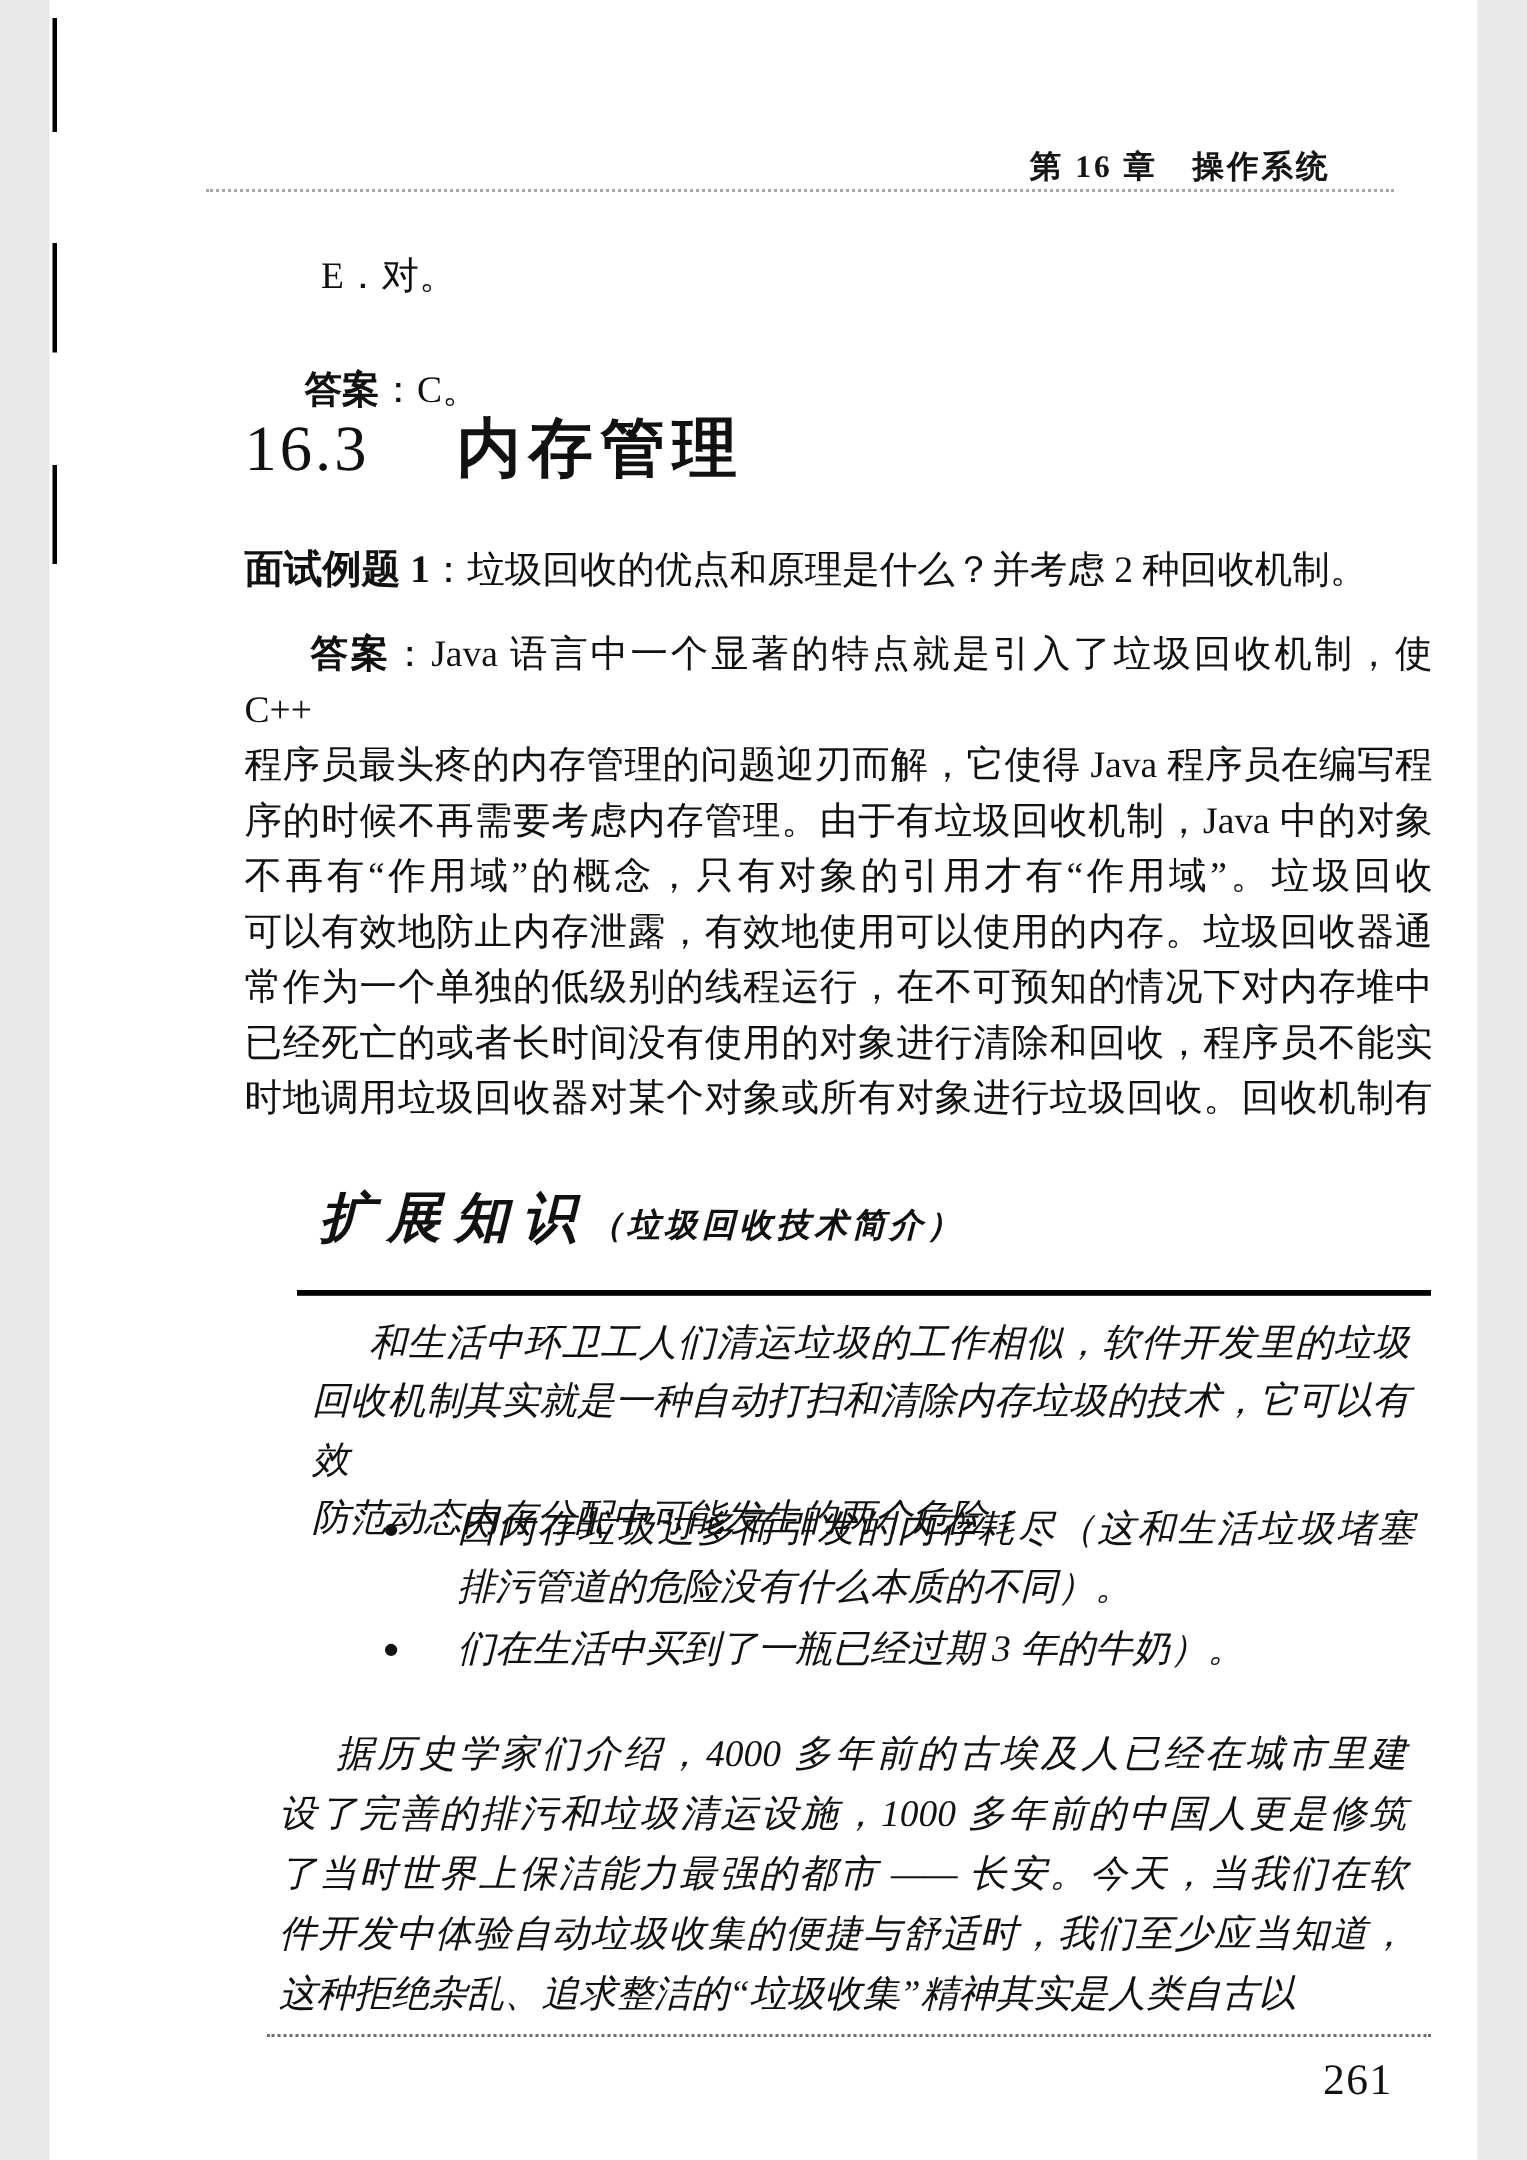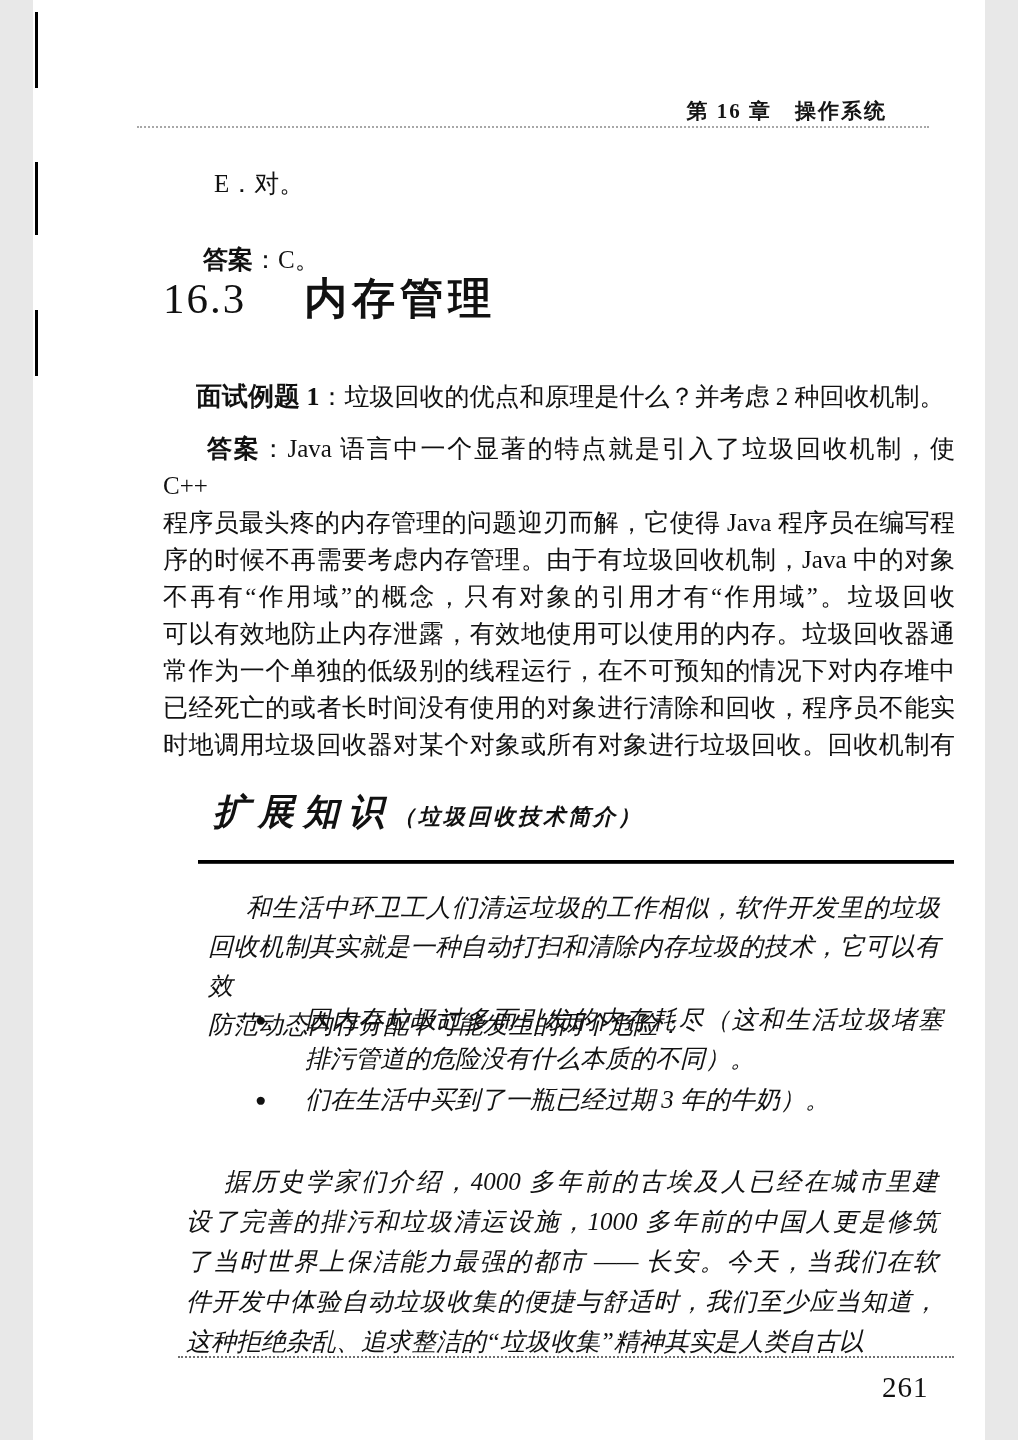--- a/index.html
+++ b/index.html
@@ -29,30 +29,30 @@
   }
 
   .option-e { position:absolute; top:167px; left:181px; font-size:25px; }
   .answer-c { position:absolute; top:207px; left:170px; font-size:25px;margin-top:36px; }
   .answer-c b { font-weight:bold; }
 
   .section-heading { position:absolute; top:270px; left:130px; font-size:43px; margin:0; font-weight:normal; white-space:nowrap; }
   .sec-num   { font-weight:500; letter-spacing:2px; margin-right:58px; }
   .sec-title { font-weight:bold; letter-spacing:5px; }
 
-  .question { position:absolute; top:379px; left:130px; width:792px; font-size:25px; white-space:nowrap;margin-left:33px; }
+  .question { position:absolute; top:362px; left:130px; width:792px; font-size:25px; white-space:nowrap; }
   .question b { font-size:26px; }
 
   .answer-block {
     position:absolute; top:418px; left:130px; width:792px;
     font-size:25px; line-height:37px;
   }
   .jline { text-align:justify; text-align-last:justify; }
   .jline.last { text-align-last:left; }
-  .jline.first { text-indent:44px;margin-top:12px; }
+  .jline.first { text-indent:44px; }
   .answer-block b { font-weight:bold; }
 
   
   .ext-heading {
     position:absolute; top:788px; left:180px; white-space:nowrap;
     font-style:italic; font-weight:bold;
   }
   .ext-title { font-size:36px; letter-spacing:9px; }
   .ext-sub   { font-size:22px; letter-spacing:3px; }
   .ext-rule  {

